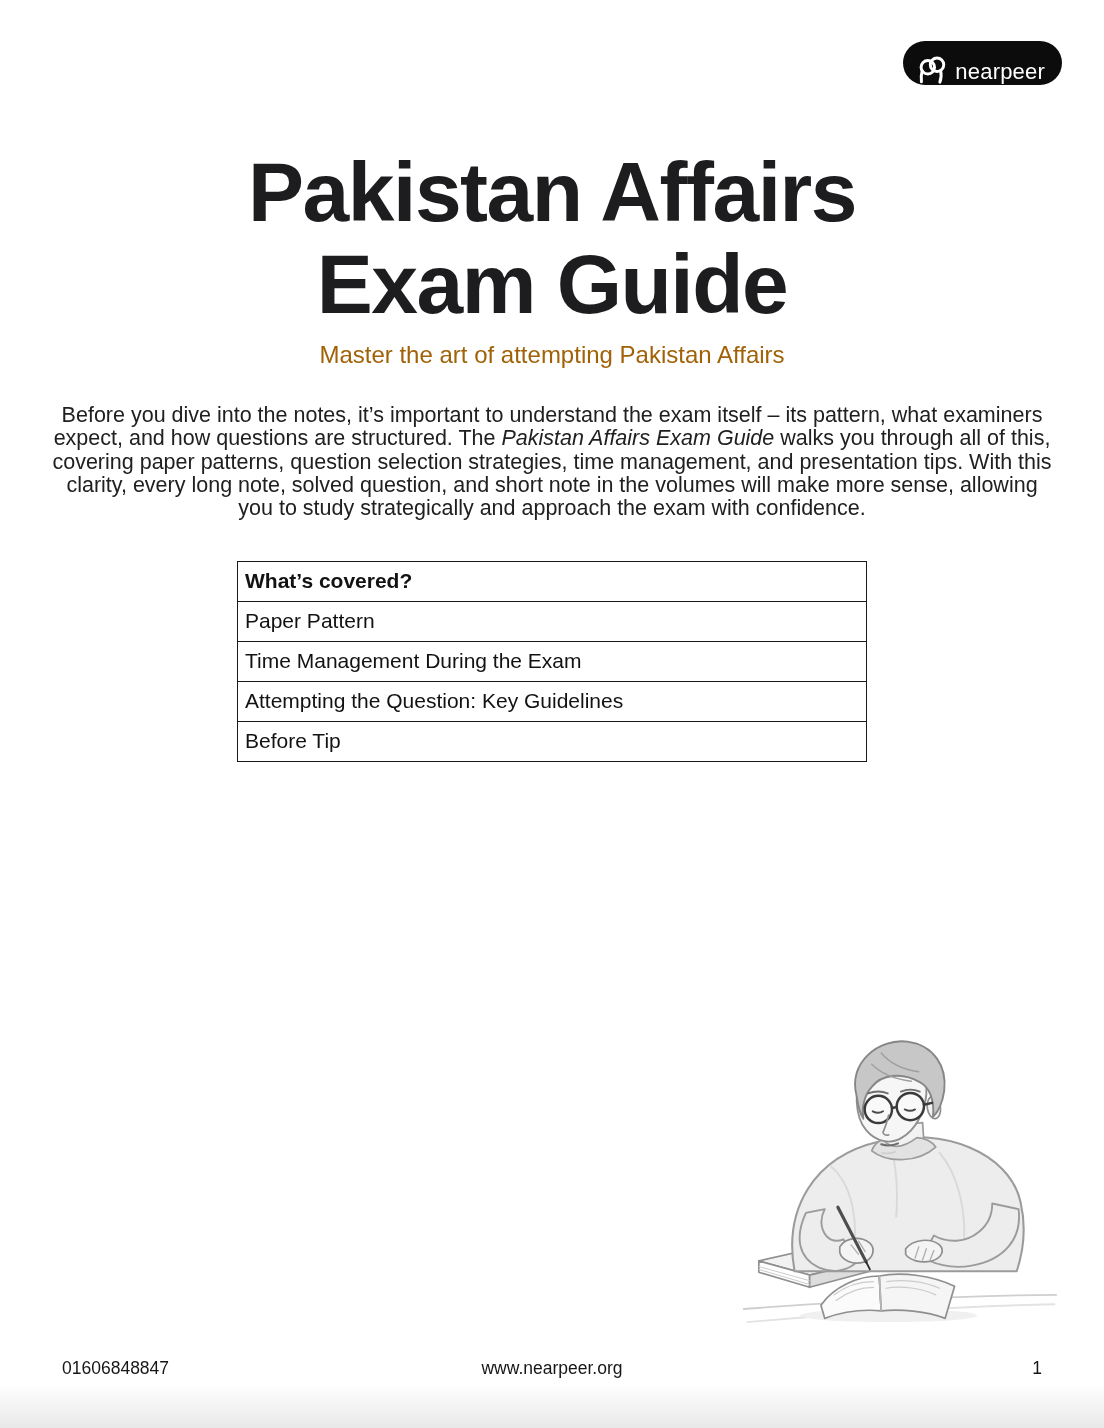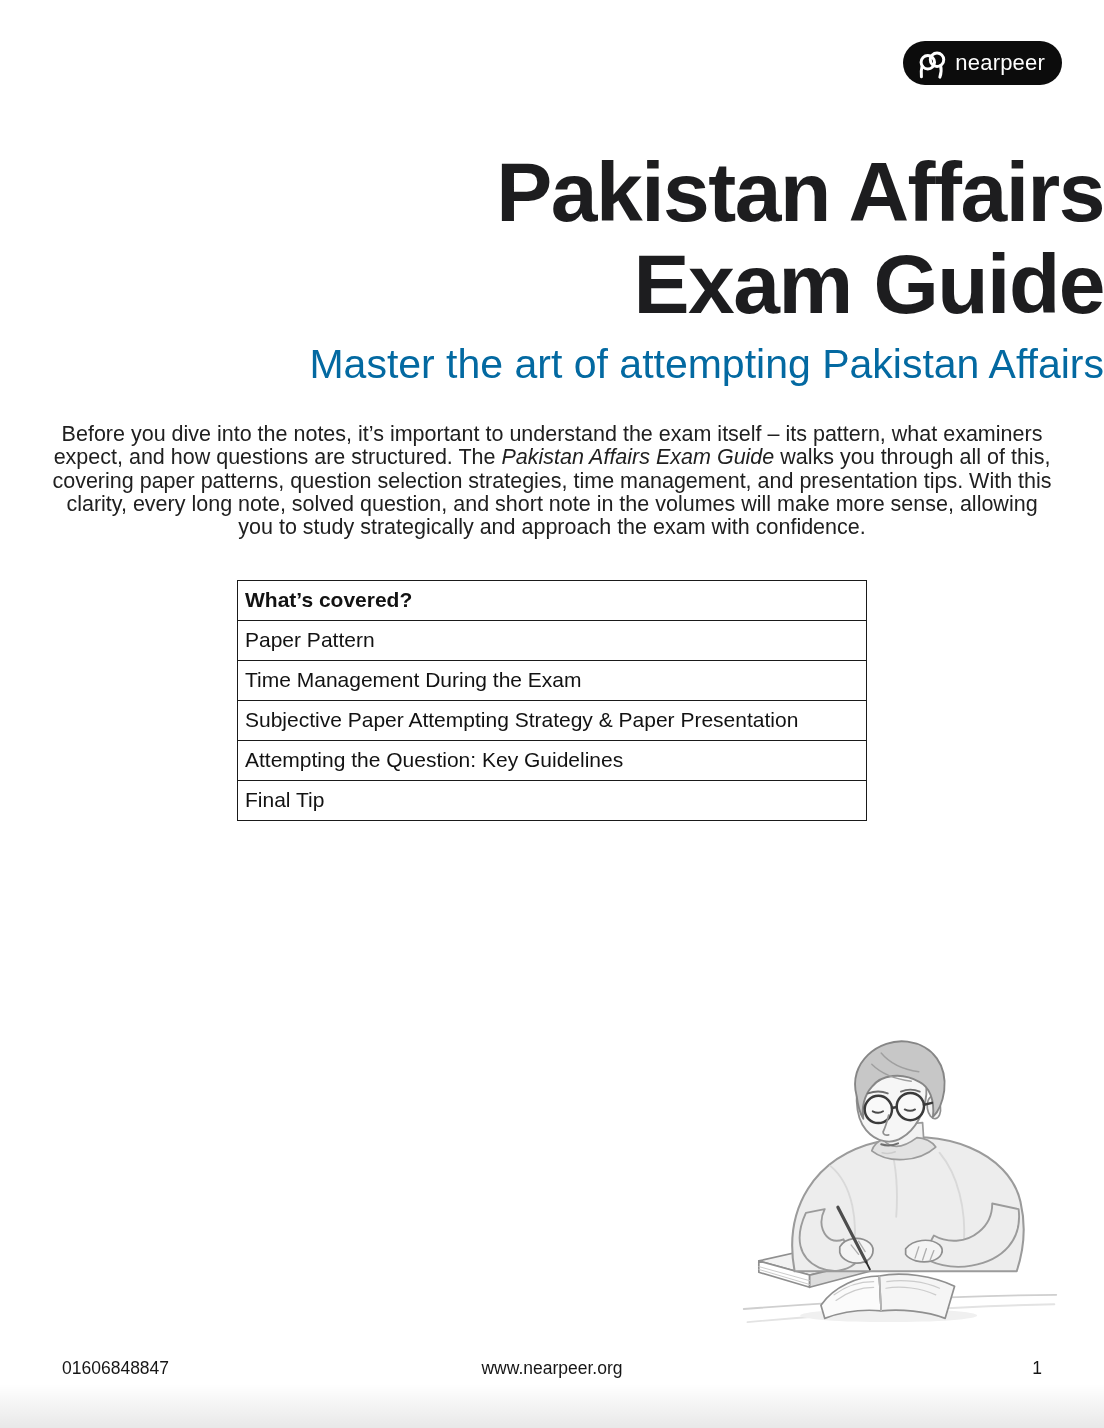--- a/index.html
+++ b/index.html
@@ -8,33 +8,33 @@
     width: 1104px; height: 1428px;
     background: #ffffff;
     font-family: "Liberation Sans", sans-serif;
     color: #1d1d1f;
     position: relative;
     overflow: hidden;
   }
   .logo-pill {
     position: absolute; top: 41px; right: 42px;
     height: 44px; background: #0c0c0c; border-radius: 22px;
-    display: flex; align-items: center; gap: 7px;
+    display: flex; align-items: flex-end; gap: 7px;
     padding: 0 17px 0 11px;
   }
   .logo-text { color: #ffffff; font-size: 22px; font-weight: 500; letter-spacing: 0.2px; }
   .title {
     padding-top: 146px;
-    text-align: right;
+    text-align: center;
     font-size: 84px; font-weight: 800; line-height: 1.1;
     letter-spacing: -1.5px; color: #1d1d1f;
   }
   .subtitle {
-    text-align: right; margin-top: 10px;
-    font-size: 41px; font-weight: 400; color: #0369a1;
+    text-align: center; margin-top: 10px;
+    font-size: 24px; font-weight: 400; color: #a16207;
   }
   .intro {
     width: 1006px; margin: 35px auto 8px;
     text-align: center;
     font-size: 21.5px; line-height: 1.09; color: #202020;
   }
   .intro em { font-style: italic; }
   table.toc {
     width: 630px; margin: 40px auto 0;
     border-collapse: collapse; table-layout: fixed;
@@ -91,27 +91,24 @@
       <tr class="toc-header">
     <td>What’s covered?</td>
   </tr>
   <tr>
         <td>Paper Pattern</td>
       </tr>
   <tr>
         <td>Time Management During the Exam</td>
       </tr>
   <tr>
-        <td>Subjective Paper Attempting Strategy &amp; Paper Presentation</td>
-      </tr>
-  <tr>
         <td>Attempting the Question: Key Guidelines</td>
       </tr>
   <tr>
-        <td>Final Tip</td>
+        <td>Before Tip</td>
       </tr>
 </tbody>
   </table>
 
 <svg class="illustration" viewBox="0 0 340 330">
   <g fill="none" stroke-linecap="round" stroke-linejoin="round">
 
     <path d="M4 302 C 110 294 230 288 336 287" stroke="#cfcfcf" stroke-width="2"></path>
     <path d="M8 316 C 120 306 240 299 334 297" stroke="#e3e3e3" stroke-width="2"></path>
     <ellipse cx="158" cy="309" rx="94" ry="7" fill="#f0f0f0"></ellipse>

